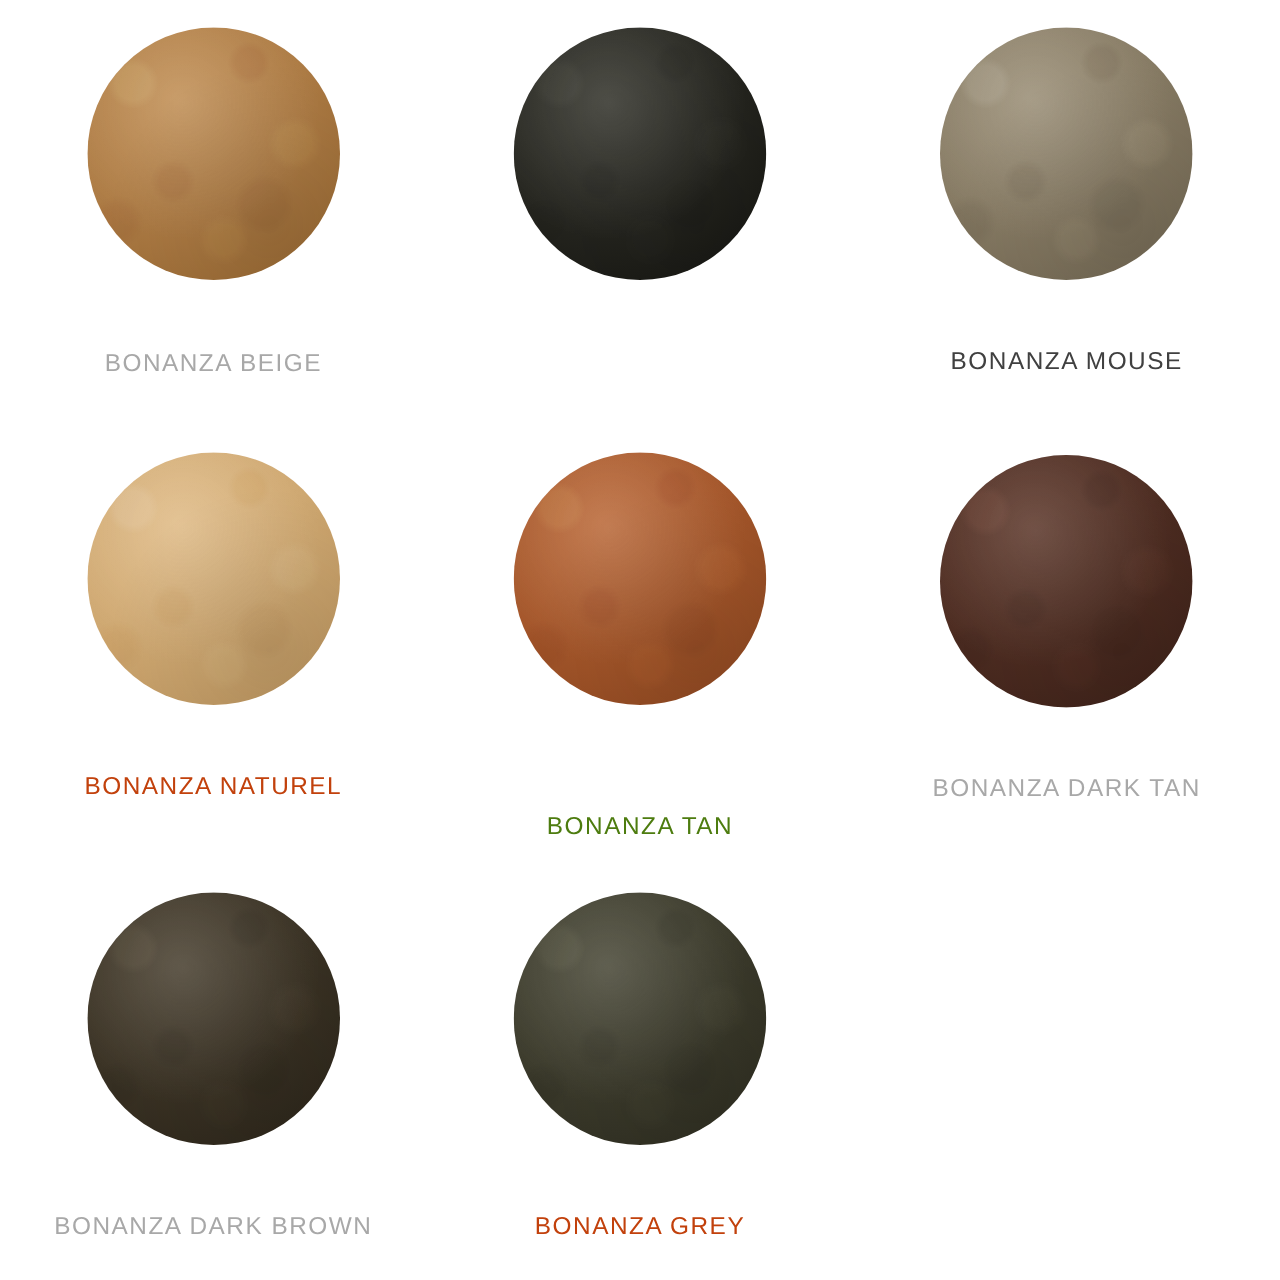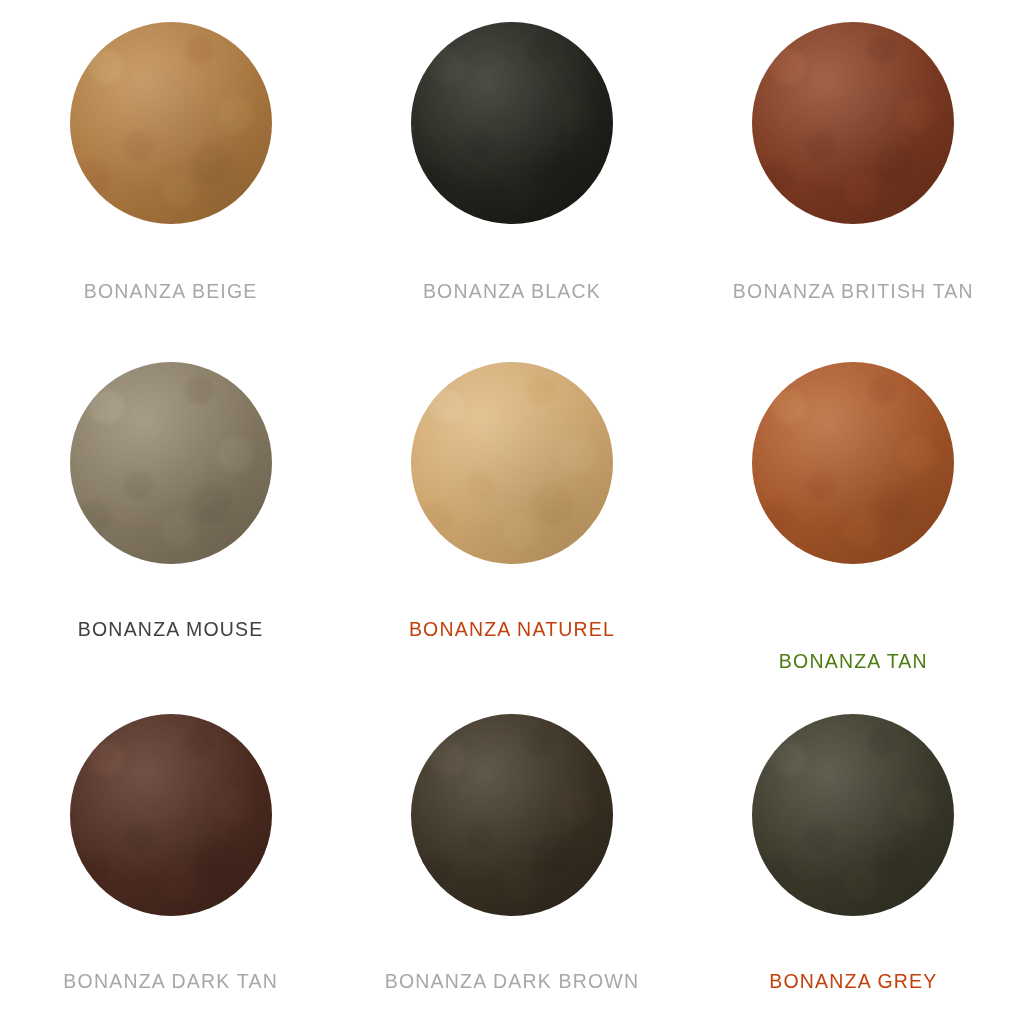--- a/index.html
+++ b/index.html
@@ -92,30 +92,22 @@
       <div class="grain"></div>
     </div>
     <div class="swatch-label" style="color: rgb(168, 168, 168);">BONANZA BEIGE</div>
   </div>
 
   <div class="swatch-cell row1">
     <div class="swatch-disc" style="background-color: rgb(37, 37, 31); background-image: radial-gradient(circle at 35% 28%, rgb(52, 52, 44) 0%, rgb(37, 37, 31) 52%, rgb(20, 20, 16) 100%);">
       <div class="sheen"></div>
       <div class="grain"></div>
     </div>
-    <div class="swatch-label" style="color: rgb(168, 168, 168);">BONANZA BLACK</div>
   </div>
 
-  <div class="swatch-cell row1">
-    <div class="swatch-disc" style="background-color: rgb(124, 58, 34); background-image: radial-gradient(circle at 35% 28%, rgb(148, 76, 46) 0%, rgb(124, 58, 34) 52%, rgb(101, 44, 24) 100%);">
-      <div class="sheen"></div>
-      <div class="grain"></div>
-    </div>
-    <div class="swatch-label" style="color: rgb(168, 168, 168);">BONANZA BRITISH TAN</div>
-  </div>
 
   <div class="swatch-cell row2">
     <div class="swatch-disc" style="background-color: rgb(134, 122, 99); background-image: radial-gradient(circle at 35% 28%, rgb(155, 143, 119) 0%, rgb(134, 122, 99) 52%, rgb(110, 100, 80) 100%);">
       <div class="sheen"></div>
       <div class="grain"></div>
     </div>
     <div class="swatch-label" style="color: #404040;">BONANZA MOUSE</div>
   </div>
 
   <div class="swatch-cell row2">

